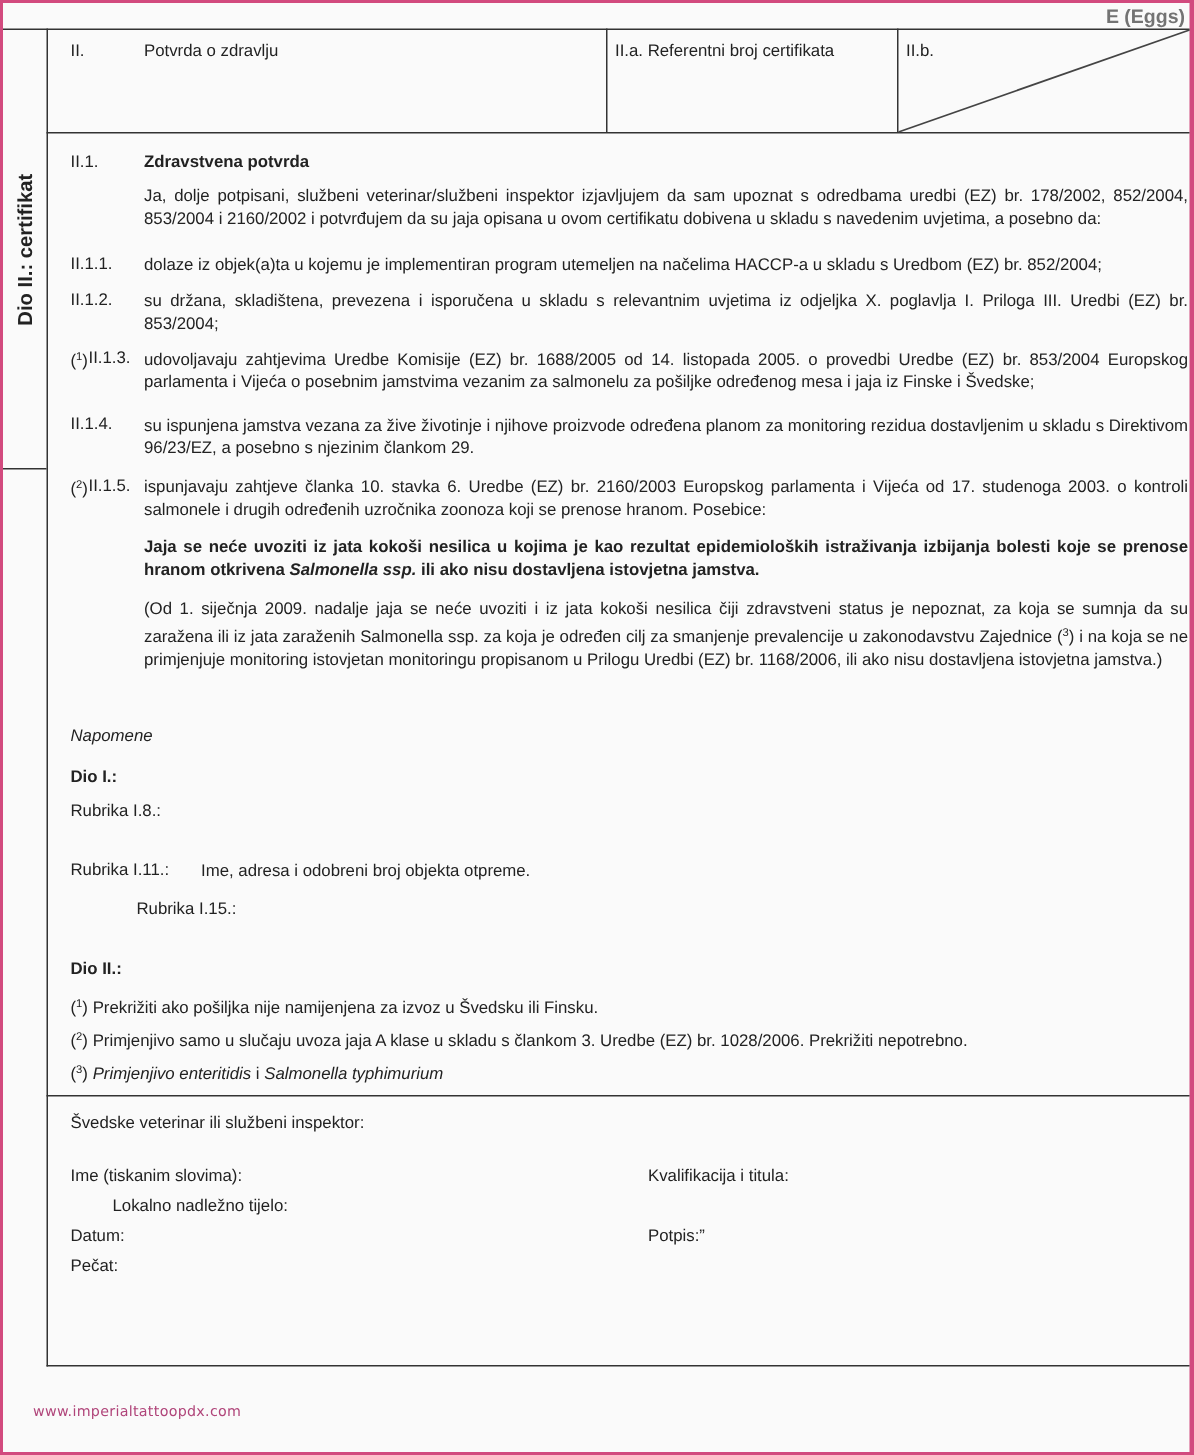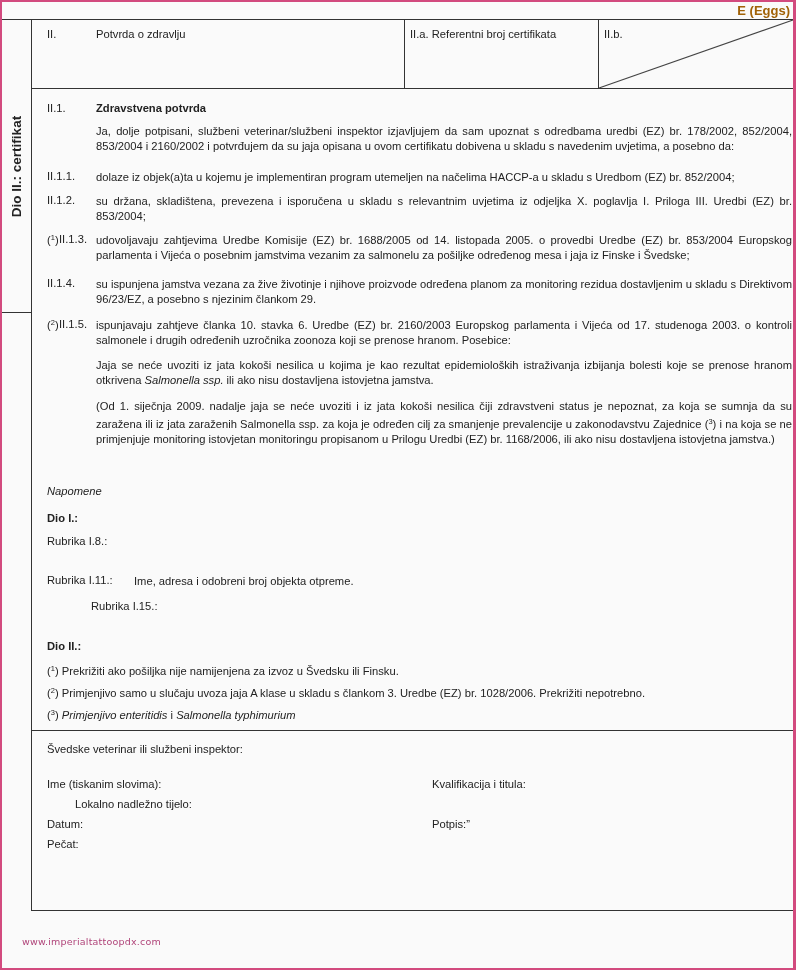--- a/index.html
+++ b/index.html
@@ -13,21 +13,21 @@
   .frame {
     position: absolute; left: 0; top: 0; width: 796px; height: 970px;
     box-sizing: border-box;
     border: 2px solid #d24a7e;
     border-right-width: 3px;
     pointer-events: none;
   }
   .abs { position: absolute; }
   .hline { position: absolute; height: 0; border-top: 1.5px solid #333; }
   .vline { position: absolute; width: 0; border-left: 1.5px solid #333; }
-  .eggs { right: 6px; top: 3px; font-weight: bold; font-size: 13px; color: #a16207; }
+  .eggs { right: 6px; top: 3px; font-weight: bold; font-size: 13px; color: #737373; }
   .side-label {
     position: absolute; left: 2px; top: 20px; width: 29px; height: 292px;
     display: flex; align-items: center; justify-content: center;
   }
   .side-label span {
     display: block; transform: rotate(-90deg); white-space: nowrap;
     font-weight: bold; font-size: 13.5px; color: #222;
   }
   .cell-text { font-size: 11.2px; color: #222; }
   p.tx { margin: 0; text-align: justify; line-height: 15px; }
@@ -96,21 +96,21 @@
   <span class="abs" style="left:14px; top:0;">II.1.4.</span>
   <p class="tx" style="margin-left:63px;">su ispunjena jamstva vezana za žive životinje i njihove proizvode određena planom za monitoring rezidua dostavljenim u skladu s Direktivom 96/23/EZ, a posebno s njezinim člankom 29.</p>
 </div>
 
 <div class="abs" style="left:33px; top:318px; width:759px;">
   <span class="abs" style="left:14px; top:0;">(<span class="sup">2</span>)</span>
   <span class="abs" style="left:26px; top:0;">II.1.5.</span>
   <p class="tx" style="margin-left:63px;">ispunjavaju zahtjeve članka 10. stavka 6. Uredbe (EZ) br. 2160/2003 Europskog parlamenta i Vijeća od 17. studenoga 2003. o kontroli salmonele i drugih određenih uzročnika zoonoza koji se prenose hranom. Posebice:</p>
 </div>
 
-<div class="abs" style="left:96px; top:358px; width:696px;">
+<div class="abs" style="left:96px; top:358px; width:696px;font-weight:bold;">
   <p class="tx"><span>Jaja se neće uvoziti iz jata kokoši nesilica u kojima je kao rezultat epidemioloških istraživanja izbijanja bolesti koje se prenose hranom otkrivena </span><span class="i">Salmonella ssp.</span><span> ili ako nisu dostavljena istovjetna jamstva.</span></p>
 </div>
 
 <div class="abs" style="left:96px; top:399px; width:696px;">
   <p class="tx"><span>(Od 1. siječnja 2009. nadalje jaja se neće uvoziti i iz jata kokoši nesilica čiji zdravstveni status je nepoznat, za koja se sumnja da su zaražena ili iz jata zaraženih Salmonella ssp. za koja je određen cilj za smanjenje prevalencije u zakonodavstvu Zajednice (</span><span class="sup">3</span><span>) i na koja se ne primjenjuje monitoring istovjetan monitoringu propisanom u Prilogu Uredbi (EZ) br. 1168/2006, ili ako nisu dostavljena istovjetna jamstva.)</span></p>
 </div>
 
 <div class="abs i" style="left:47px; top:485px;">Napomene</div>
 <div class="abs b" style="left:47px; top:512px;">Dio I.:</div>
 

